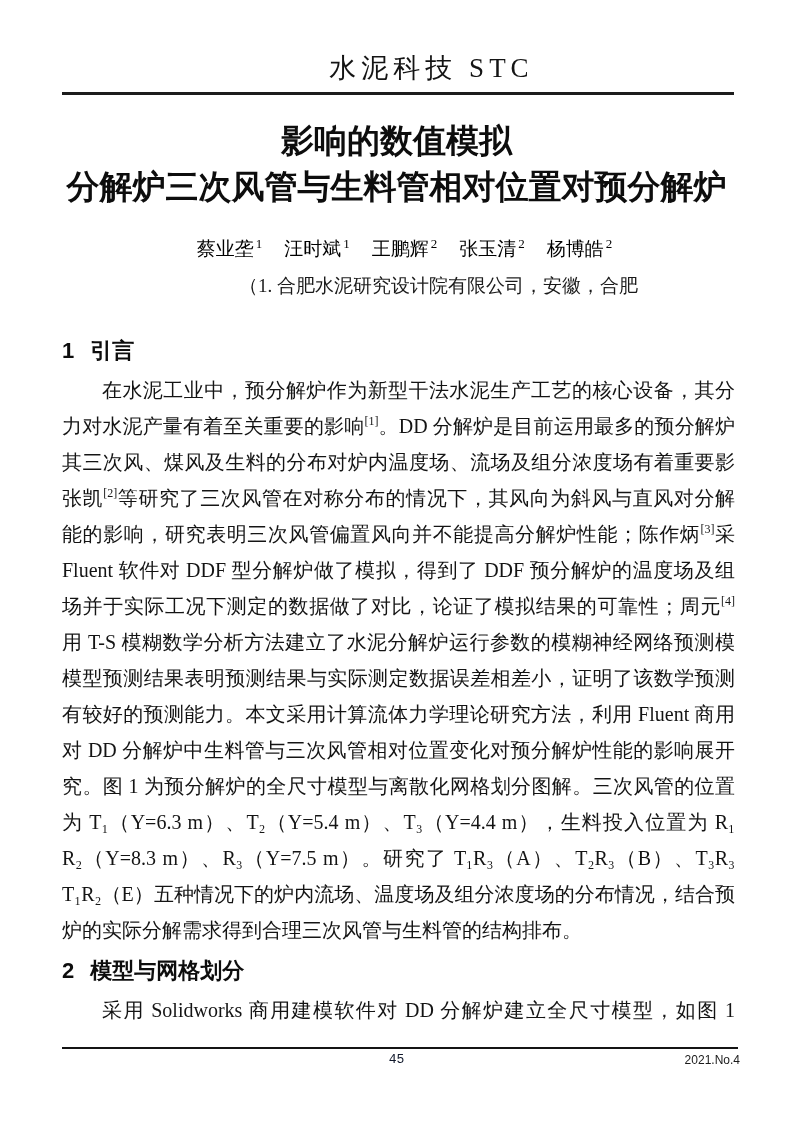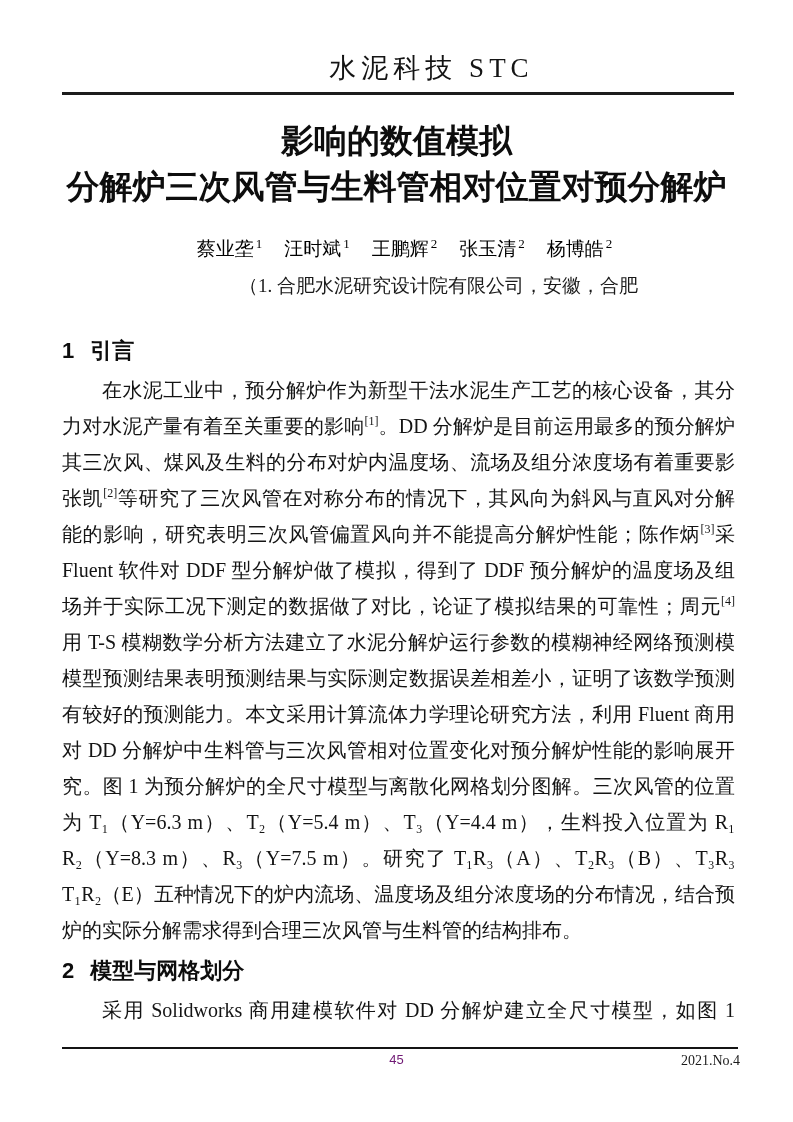--- a/index.html
+++ b/index.html
@@ -42,25 +42,25 @@
   }
   .body-line.left-last { text-align:left; text-align-last:left; }
   .body-line.indent { text-indent:40px; }
   .body-line sup.cite { font-size:12px; line-height:0; vertical-align:super; }
   .sec2-gap { height:8px; }
   .footer-rule {
     position:absolute; top:1047px; left:62px; width:676px; height:2px; background:#141414;
   }
   .page-number {
     position:absolute; top:1052px; left:0; width:100%; text-align:center;
-    font-size:13px; font-family:Liberation Sans, sans-serif; color:#701a75;
+    font-size:13px; font-family:Liberation Mono, monospace; color:#0f172a;
   }
   .issue-label {
     position:absolute; top:1053px; right:53px;
-    font-size:14px; font-family:Liberation Serif, serif; color:#1a1a1a;text-align:center;
+    font-size:12px; font-family:Liberation Sans, sans-serif; color:#1a1a1a;text-align:center;
   }
 </style>
 </head>
 <body>
 
 <div class="page">
 
   <div class="journal-header">
     <span>水泥科技 STC</span>
   </div>

